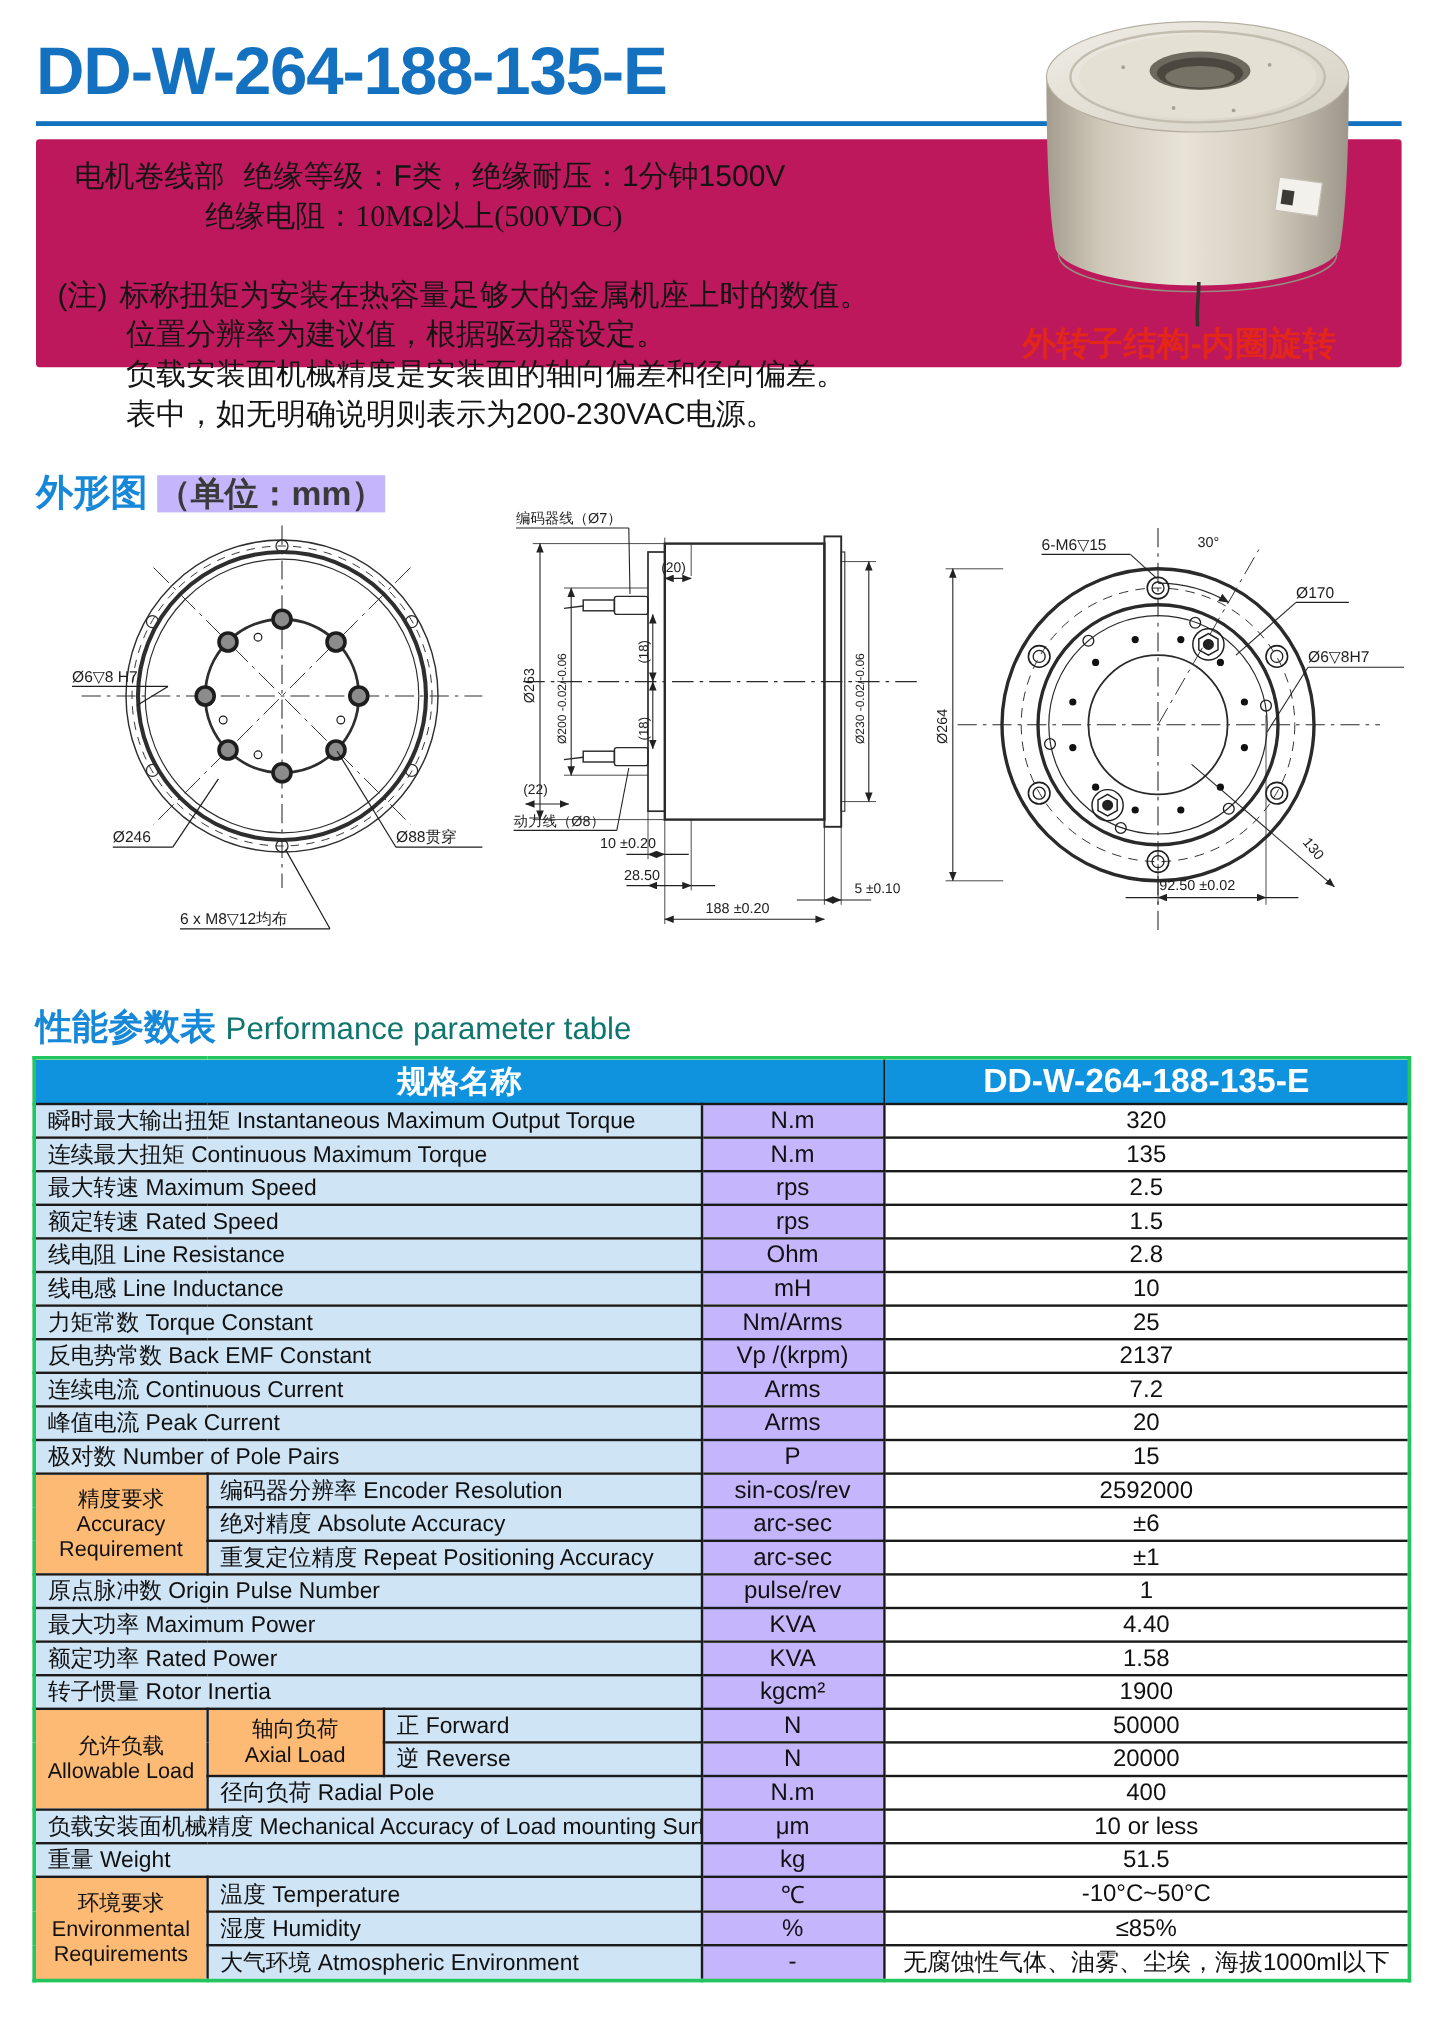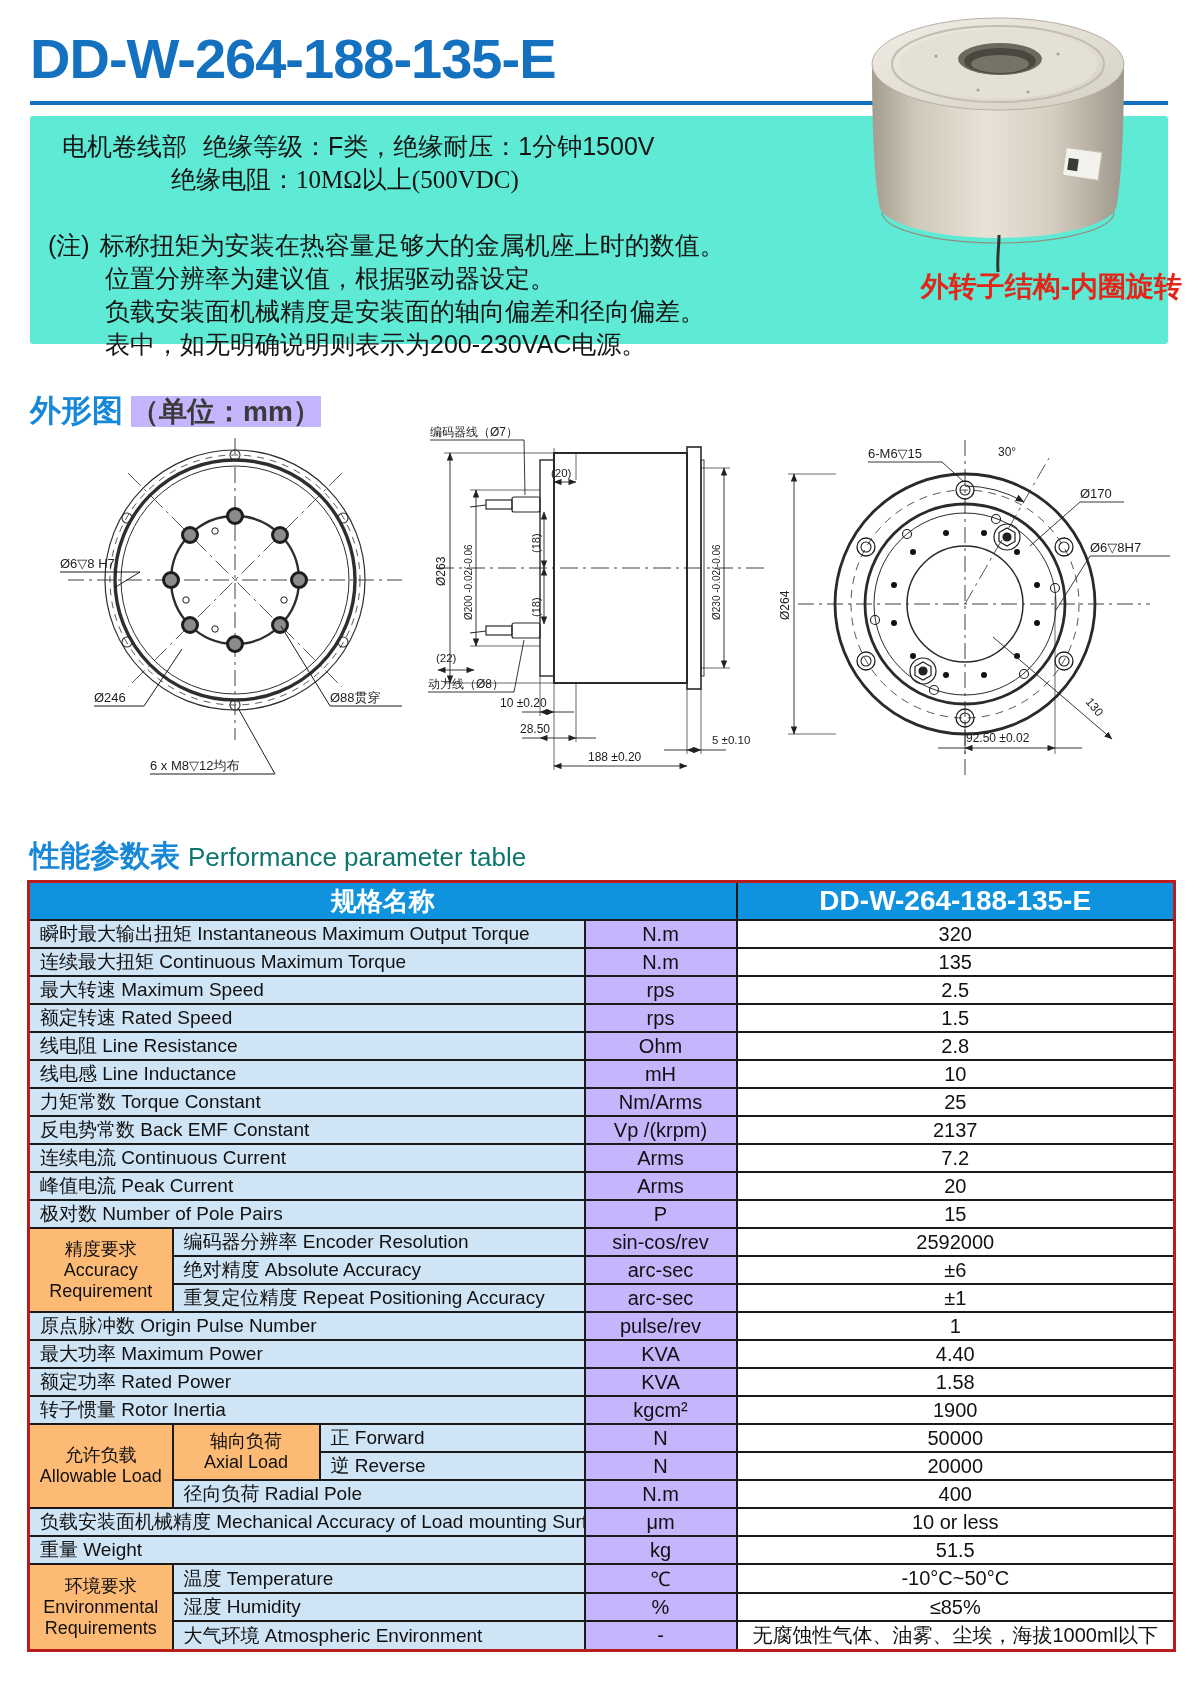--- a/index.html
+++ b/index.html
@@ -5,38 +5,38 @@
   html,body{margin:0;padding:0;}
   body{
     width:1200px;height:1690px;position:relative;background:#ffffff;
     font-family:"Liberation Sans",sans-serif;color:#111;overflow:hidden;
   }
   .abs{position:absolute;}
   
   #page-title{left:30px;top:26px;font-size:56px;font-weight:bold;color:#1371c0;letter-spacing:-1px;}
   #title-rule{left:30px;top:101px;width:1138px;height:4px;background:#1371c0;}
   
-  #notes-box{left:30px;top:116px;width:1138px;height:228px;background:#5eead4;border-radius:3px;}
+  #notes-box{left:30px;top:116px;width:1138px;height:190px;background:#be185d;border-radius:3px;}
   .nl{position:absolute;font-size:25px;color:#141414;white-space:nowrap;}
   .nl .pfx{margin-right:16px;}
   
   #motor-photo{left:858px;top:2px;z-index:3;}
-  #red-caption{left:852px;top:268px;width:330px;text-align:right;font-size:28px;font-weight:bold;color:#e2261a;z-index:3;}
+  #red-caption{left:852px;top:268px;width:330px;text-align:left;font-size:28px;font-weight:bold;color:#e2261a;z-index:3;}
   
   #outline-title{left:30px;top:390px;font-size:31px;font-weight:bold;color:#1787d8;}
   #outline-title .unit{font-size:28px;font-weight:bold;color:#3a3a3a;margin-left:8px;}
   svg{font-family:"Liberation Sans",sans-serif;}
   svg text{fill:#1d1d1d;}
   #front-view{left:30px;top:428px;}
   #side-view{left:424px;top:420px;}
   #rear-view{left:760px;top:424px;}
   
   #perf-title{left:30px;top:836px;font-size:30px;font-weight:bold;color:#1787d8;}
   #perf-title .en{font-size:26px;font-weight:normal;color:#0f766e;margin-left:8px;}
-  #perf-table{left:27px;top:880px;border-collapse:collapse;table-layout:fixed;width:1146px;border:3px solid #b91c1c;}
+  #perf-table{left:27px;top:880px;border-collapse:collapse;table-layout:fixed;width:1146px;border:3px solid #22c55e;}
   #perf-table td{border:2px solid #1a1a1a;height:25px;padding:0;overflow:hidden;}
   #perf-table tr.head td{background:#0f93de;color:#fff;font-weight:bold;text-align:center;height:36px;border-color:#1a1a1a;}
   #perf-table tr.head td.spec{font-size:26px;}
   #perf-table tr.head td.model{font-size:28px;}
   .lbl{background:#cfe4f5;text-align:left;padding-left:10px !important;font-size:19px;white-space:nowrap;}
   .grp{background:#fdba74;text-align:center;font-size:18px;line-height:21px;}
   .pre{white-space:pre-line;}
   .unit{background:#c4b5fd;text-align:center;font-size:20px;}
   .val{background:#fff;text-align:center;font-size:20px;}
   .tb td{border-top-width:3px;}

